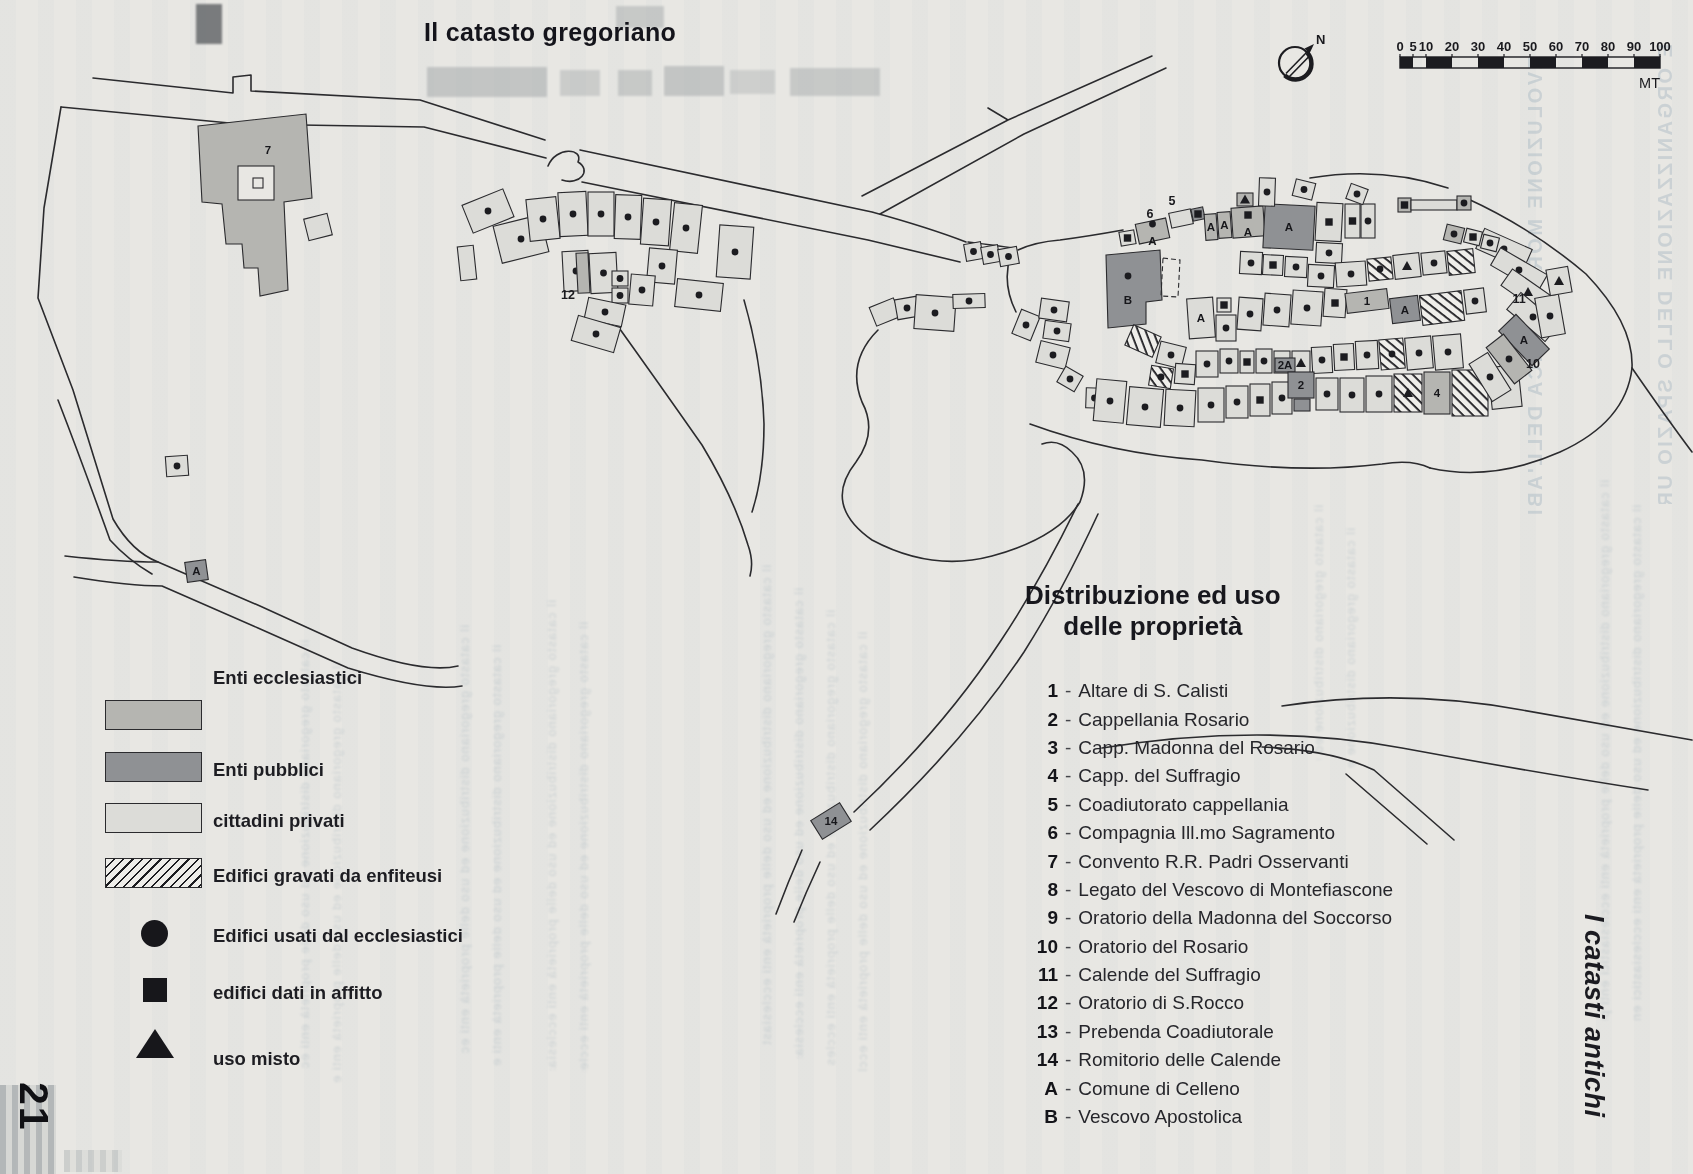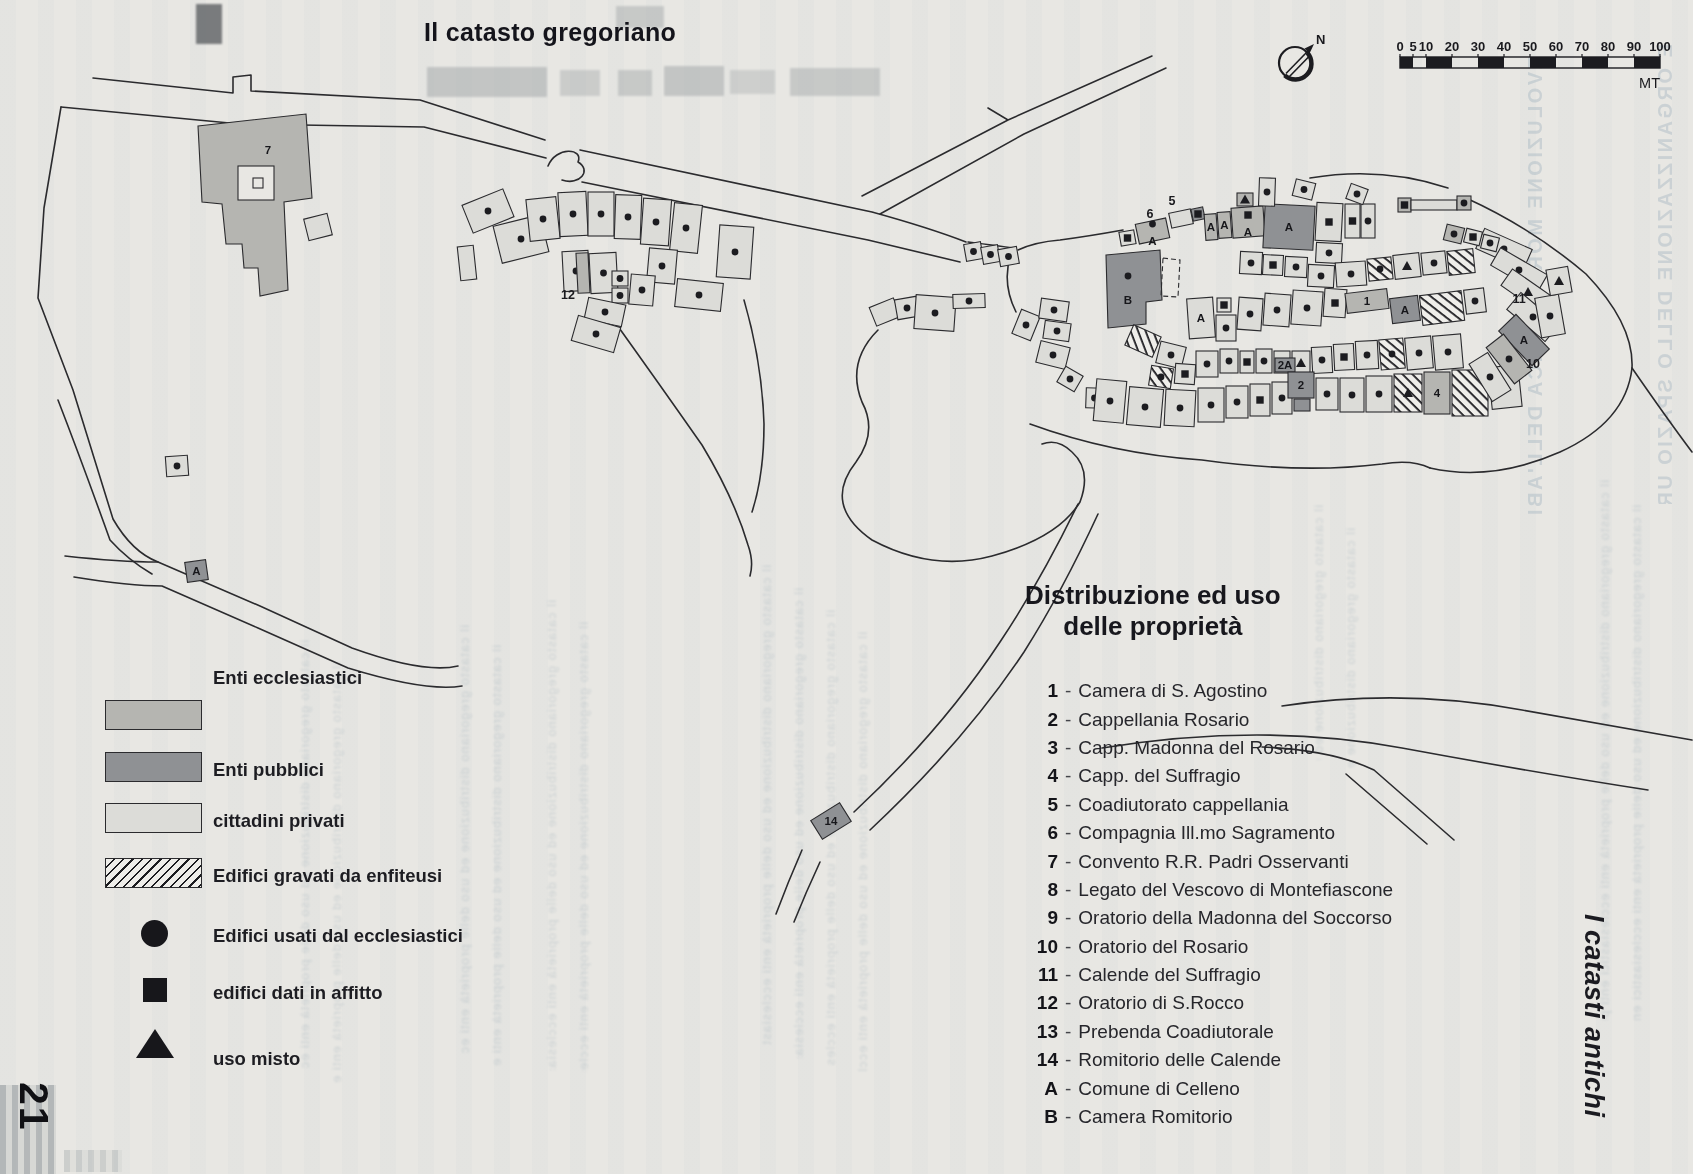--- a/index.html
+++ b/index.html
@@ -667,21 +667,21 @@
   <div class="page-title">Il catasto gregoriano</div>
 
   <div class="list-heading">
     <div>Distribuzione ed uso</div>
     <div>delle proprietà</div>
   </div>
   <div class="prop-rows" id="prop-rows">
       <div class="prop-row">
         <span class="prop-key">1</span>
         <span class="prop-sep">-</span>
-        <span>Camera di S. Agostino</span>
+        <span>Altare di S. Calisti</span>
       </div>
       <div class="prop-row">
         <span class="prop-key">2</span>
         <span class="prop-sep">-</span>
         <span>Cappellania Rosario</span>
       </div>
       <div class="prop-row">
         <span class="prop-key">3</span>
         <span class="prop-sep">-</span>
         <span>Capp. Madonna del Rosario</span>
@@ -742,21 +742,21 @@
         <span>Romitorio delle Calende</span>
       </div>
       <div class="prop-row">
         <span class="prop-key">A</span>
         <span class="prop-sep">-</span>
         <span>Comune di Celleno</span>
       </div>
       <div class="prop-row">
         <span class="prop-key">B</span>
         <span class="prop-sep">-</span>
-        <span>Camera Romitorio</span>
+        <span>Vescovo Apostolica</span>
       </div>
     </div>
 
   <div class="legend" id="legend">
       <div class="sw sw-eccl" style="top: 700px;"></div>
       <div class="legend-label" style="top: 667px;">Enti ecclesiastici</div>
       <div class="sw sw-pub" style="top: 752px;"></div>
       <div class="legend-label" style="top: 759px;">Enti pubblici</div>
       <div class="sw sw-priv" style="top: 803px;"></div>
       <div class="legend-label" style="top: 810px;">cittadini privati</div>

